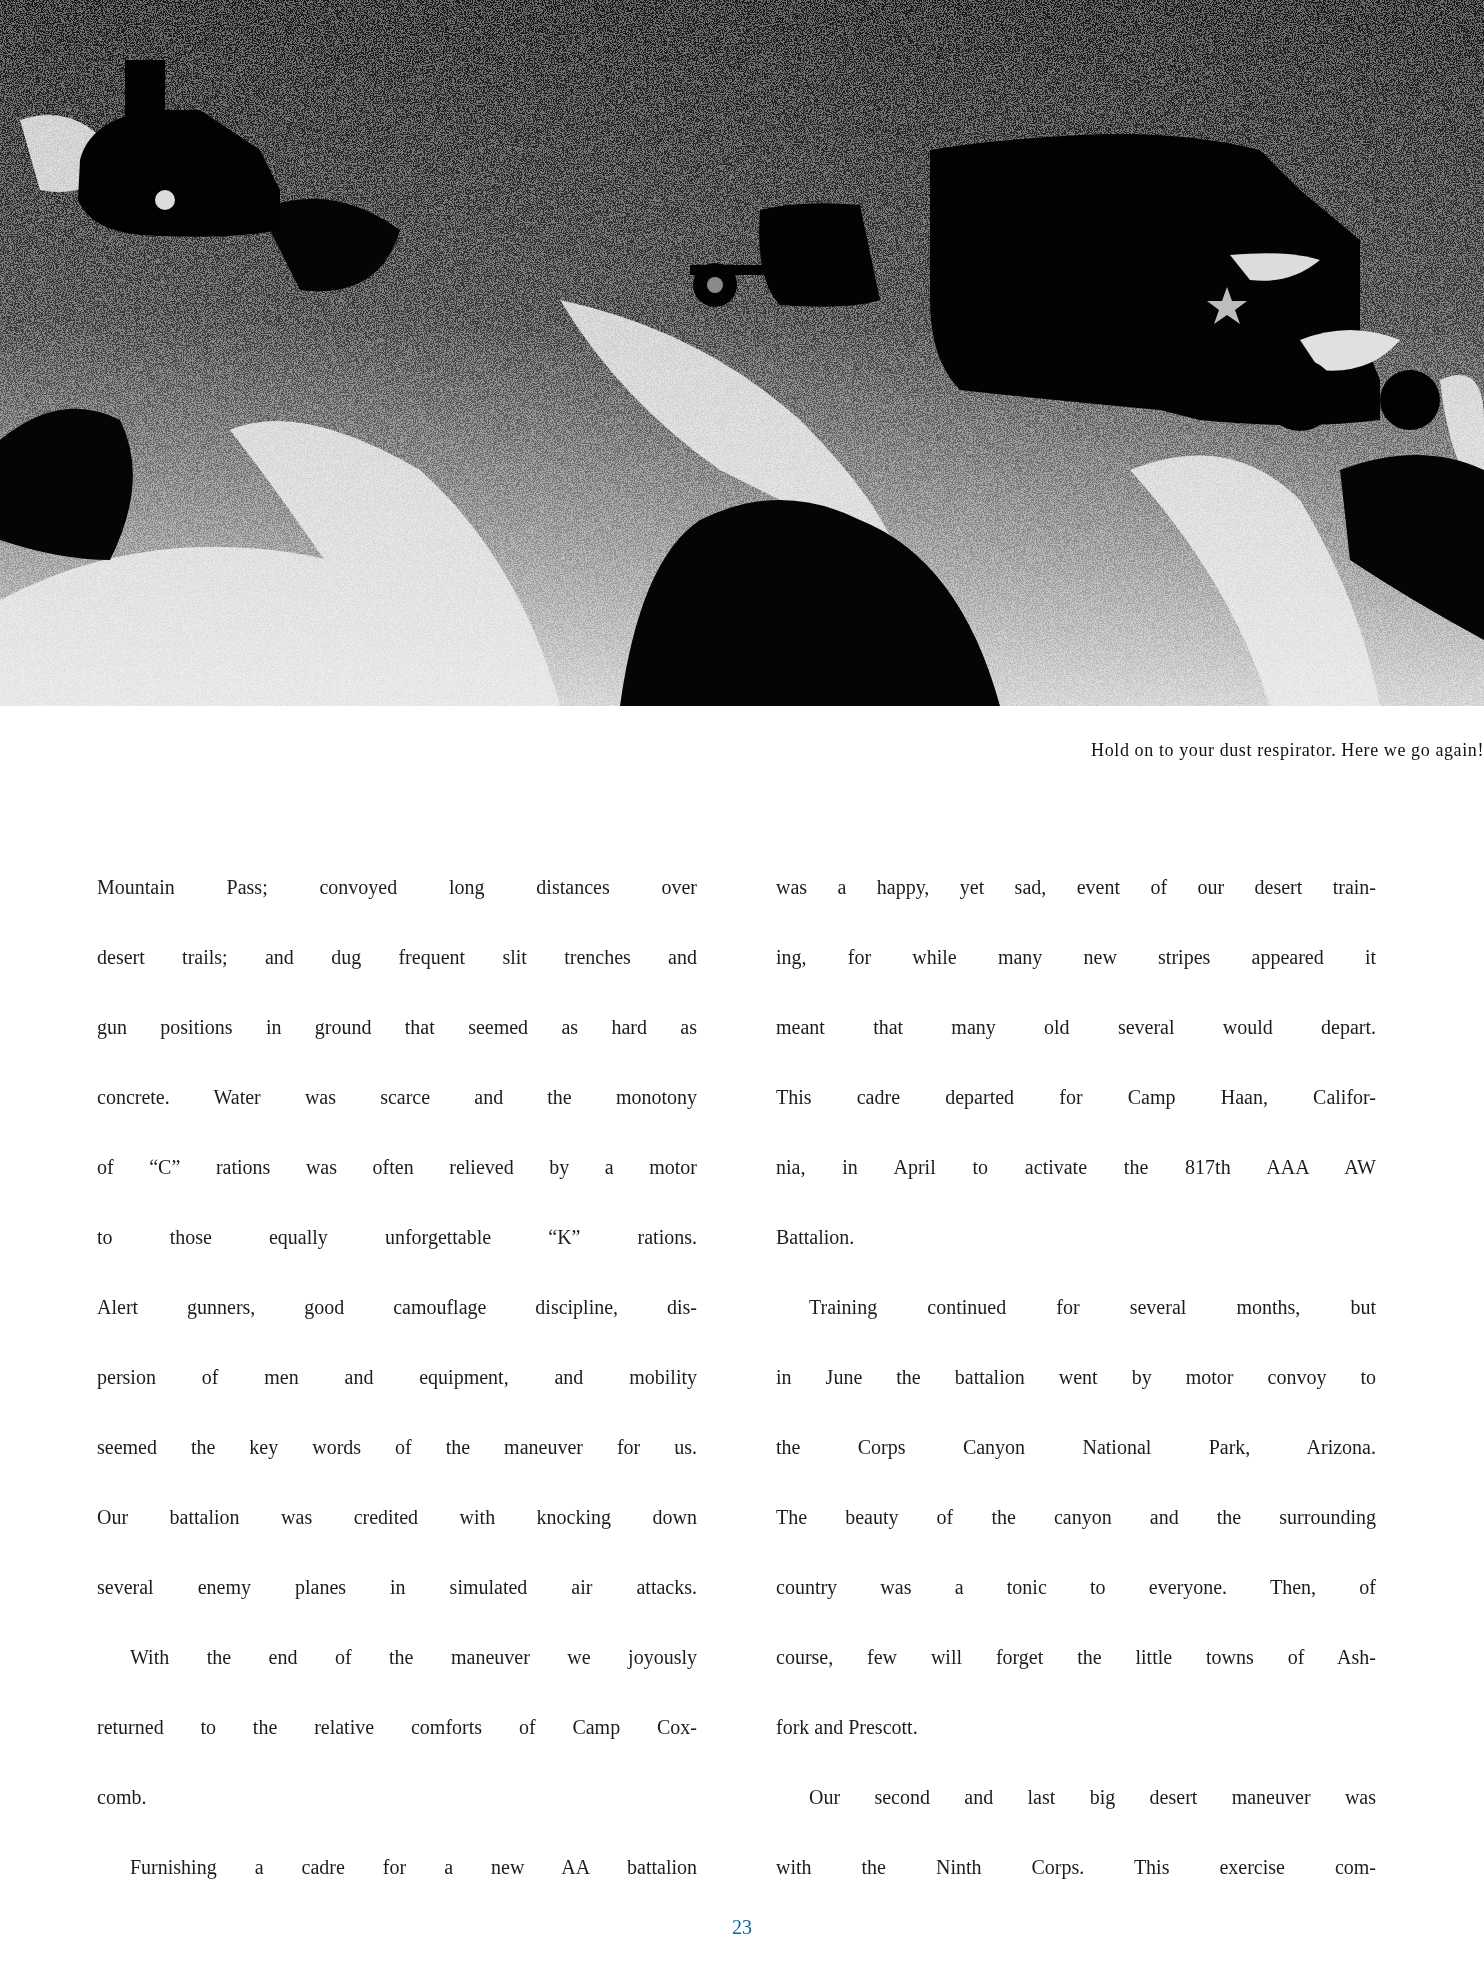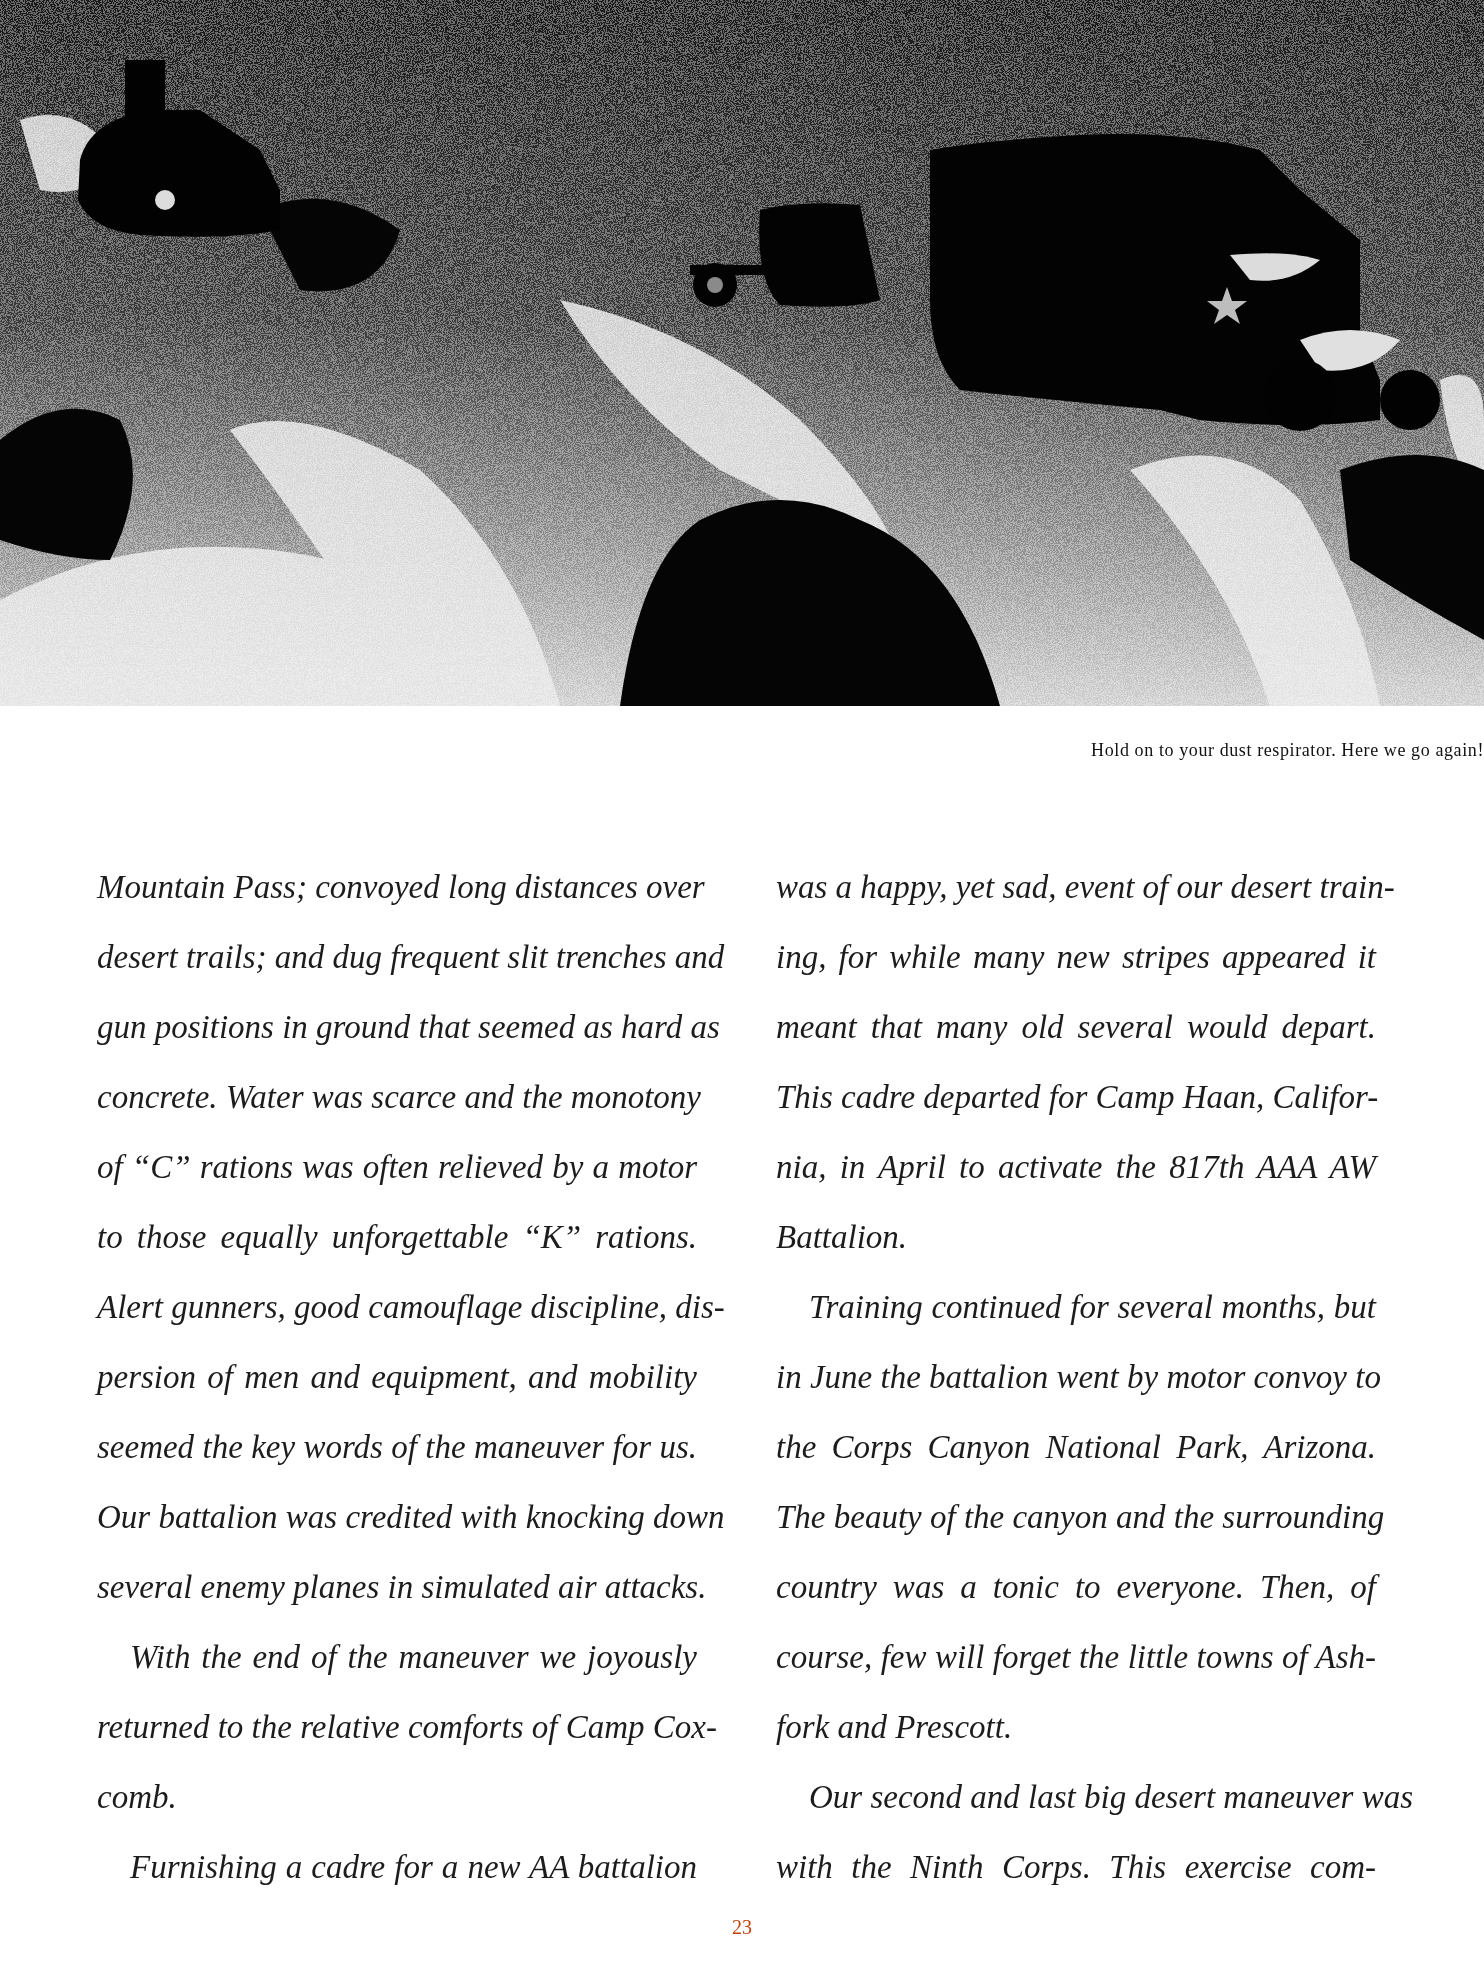--- a/index.html
+++ b/index.html
@@ -1,26 +1,26 @@
 <!DOCTYPE html>
 <html><head>
 <meta charset="utf-8">
 <style>
   html, body { margin: 0; padding: 0; background: #ffffff; }
   body { width: 1484px; height: 1976px; position: relative; overflow: hidden; font-family: "DejaVu Serif", "Liberation Serif", serif; color: #1a1a1a; }
   .photo { position: absolute; left: 0; top: 0; width: 1484px; height: 706px; background: #0b0b0b; overflow: hidden; }
   .photo svg { display: block; width: 1484px; height: 706px; }
   .caption { position: absolute; left: 0; width: 1484px; top: 740px; text-align: right; font-family: "Liberation Serif", serif; font-size: 18px; letter-spacing: 0.6px; color: #111; }
-  .col { position: absolute; top: 852px; width: 600px; font-family: "Liberation Serif", serif; font-size: 33px; line-height: 70px; color: #1c1c1c; font-style: italic; }
+  .col { position: absolute; top: 852px; width: 600px; font-family: "Liberation Serif", serif; font-size: 20px; line-height: 70px; color: #1c1c1c; }
   .col.left { left: 97px; }
   .col.right { left: 776px; }
   .line { display: block; height: 70px; white-space: nowrap; text-align: justify; text-align-last: justify; }
   .line.last { text-align-last: left; }
   .line.indent { padding-left: 33px; }
-  .pagenum { position: absolute; left: 0; width: 1484px; top: 1916px; text-align: center; font-family: "Liberation Serif", serif; font-size: 20px; color: #c2410c; }
+  .pagenum { position: absolute; left: 0; width: 1484px; top: 1916px; text-align: center; font-family: "Liberation Serif", serif; font-size: 20px; color: #0369a1; }
 </style>
 </head>
 <body>
 
 <div class="photo">
   <svg viewBox="0 0 1484 706" preserveAspectRatio="none">
     <defs>
       <filter id="grain" x="0" y="0" width="100%" height="100%">
         <feTurbulence type="fractalNoise" baseFrequency="0.9" numOctaves="2" seed="7" result="n"></feTurbulence>
         <feColorMatrix type="saturate" values="0" in="n" result="g"></feColorMatrix>

